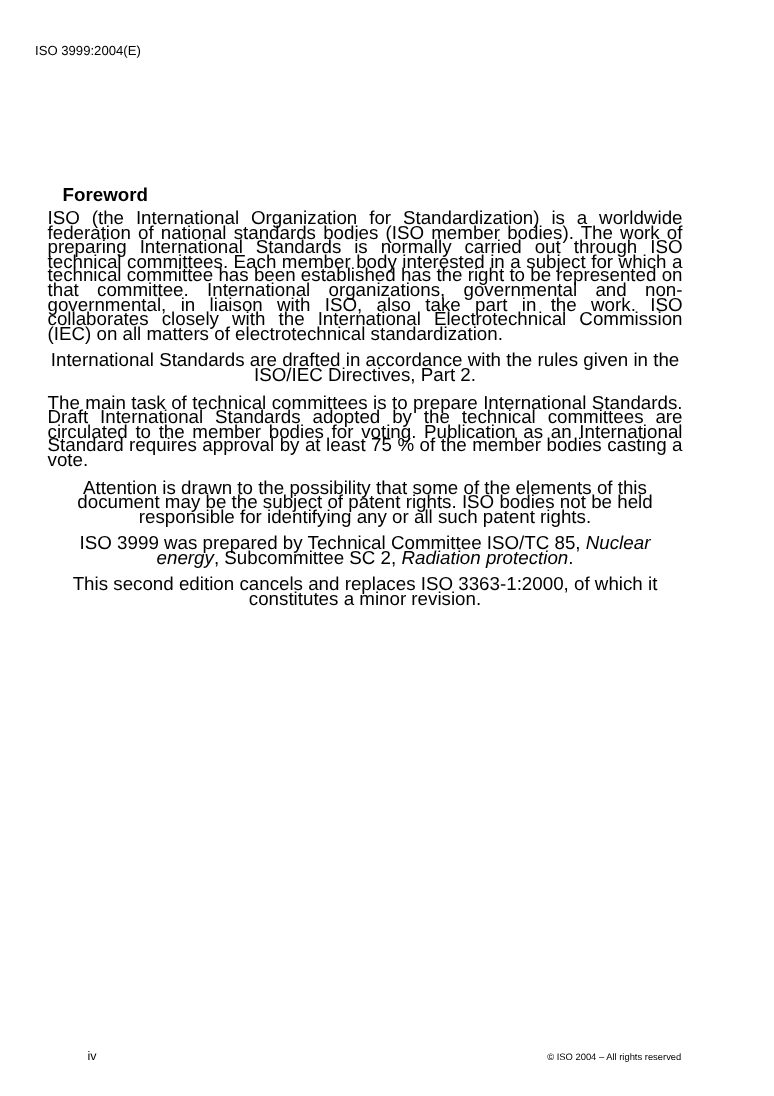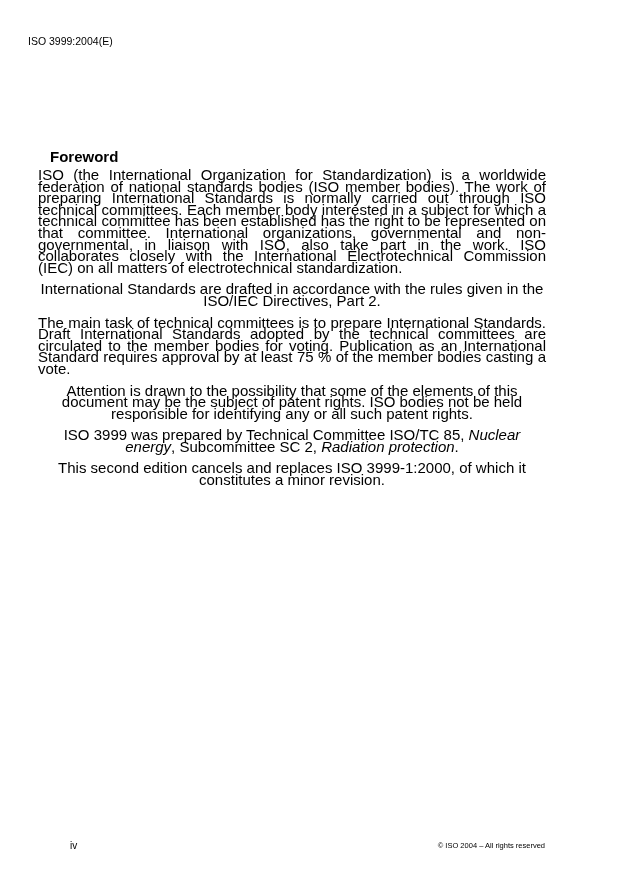--- a/index.html
+++ b/index.html
@@ -20,17 +20,17 @@
 <div class="header">ISO 3999:2004(E)</div>
 
 <h1 class="title">Foreword</h1>
 
 <div class="body">
   <p>ISO (the International Organization for Standardization) is a worldwide federation of national standards bodies (ISO member bodies). The work of preparing International Standards is normally carried out through ISO technical committees. Each member body interested in a subject for which a technical committee has been established has the right to be represented on that committee. International organizations, governmental and non-governmental, in liaison with ISO, also take part in the work. ISO collaborates closely with the International Electrotechnical Commission (IEC) on all matters of electrotechnical standardization.</p>
   <p class="last-left">International Standards are drafted in accordance with the rules given in the ISO/IEC Directives, Part 2.</p>
   <p>The main task of technical committees is to prepare International Standards. Draft International Standards adopted by the technical committees are circulated to the member bodies for voting. Publication as an International Standard requires approval by at least 75 % of the member bodies casting a vote.</p>
   <p class="last-left">Attention is drawn to the possibility that some of the elements of this document may be the subject of patent rights. ISO bodies not be held responsible for identifying any or all such patent rights.</p>
   <p class="last-left"><span>ISO 3999 was prepared by Technical Committee ISO/TC 85, </span><em>Nuclear energy</em><span>, Subcommittee SC 2, </span><em>Radiation protection</em><span>.</span></p>
-  <p class="last-left">This second edition cancels and replaces ISO 3999-1:2000, of which it constitutes a minor revision.</p>
+  <p class="last-left">This second edition cancels and replaces ISO 3363-1:2000, of which it constitutes a minor revision.</p>
 </div>
 
 <div class="footer-left">iv</div>
 <div class="footer-right">© ISO 2004 – All rights reserved</div>
 
 </body></html>

